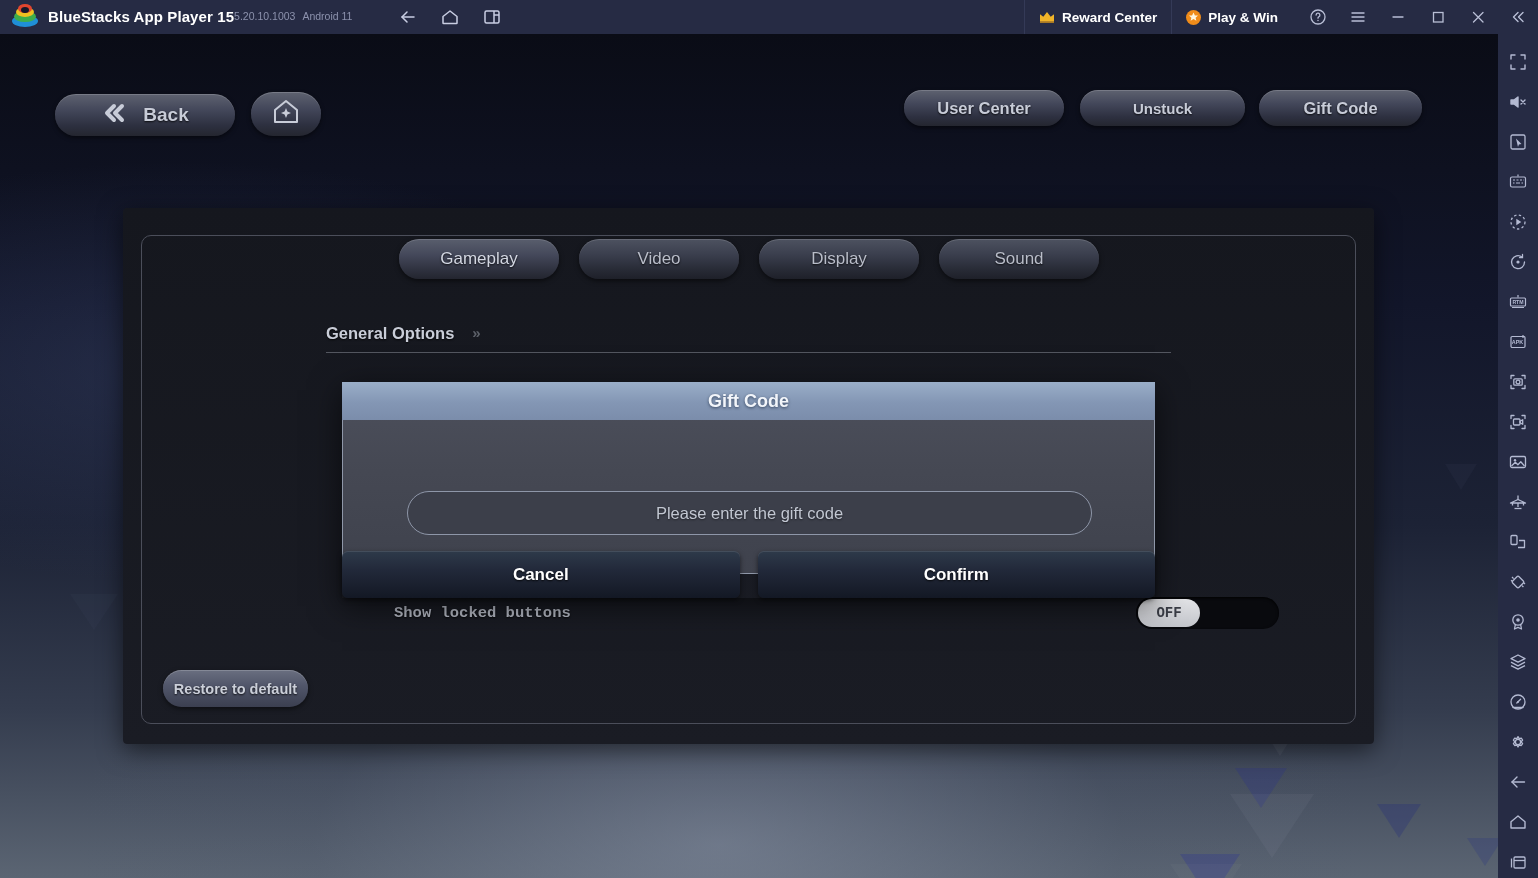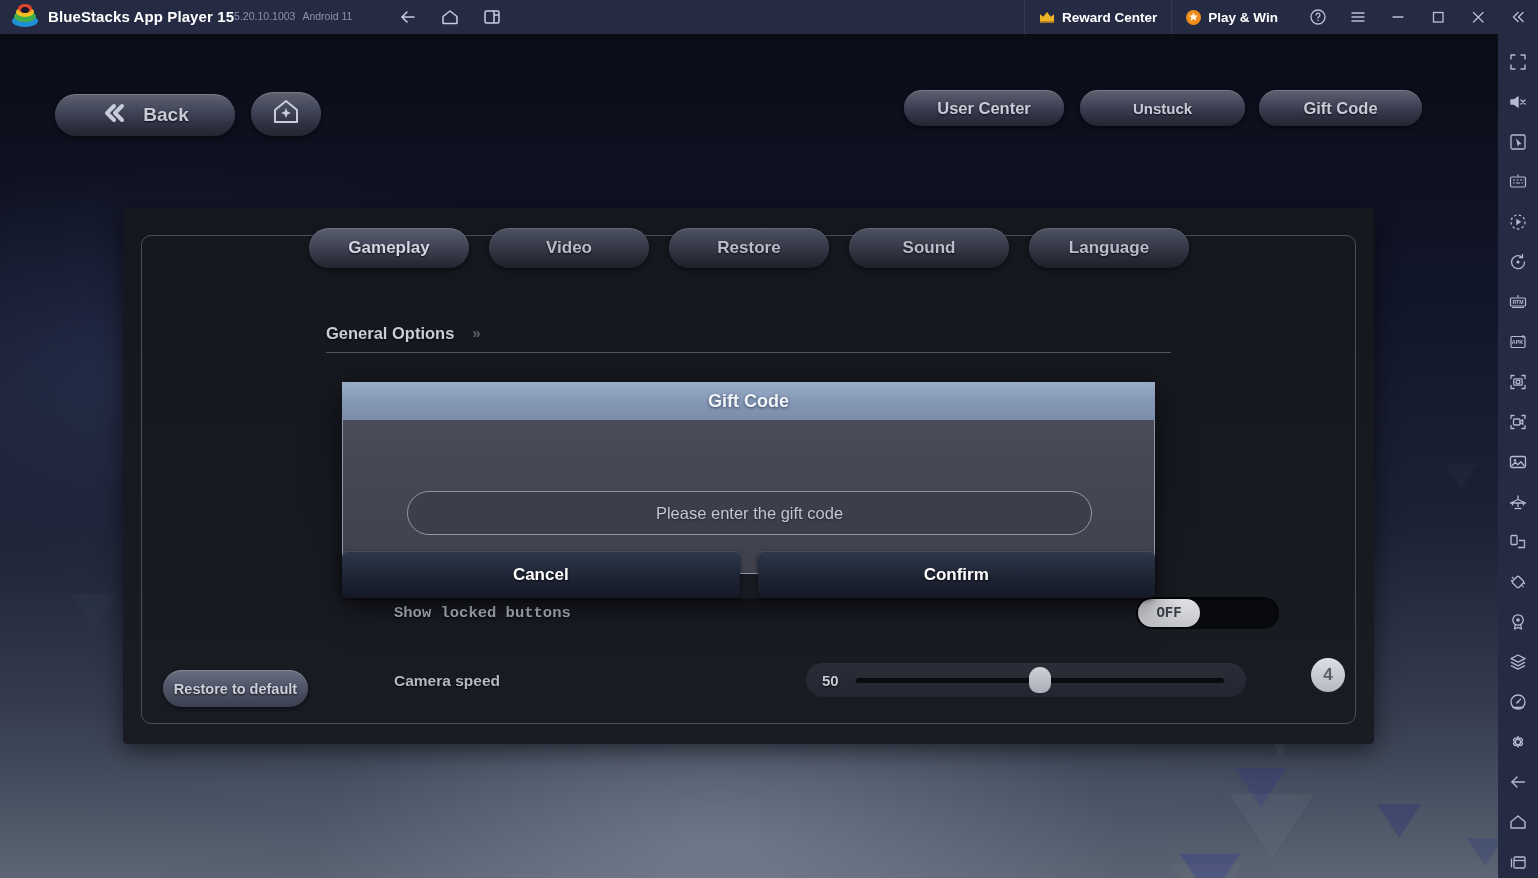--- a/index.html
+++ b/index.html
@@ -135,23 +135,24 @@
     width: 1498px; height: 44px;
     display: flex; justify-content: center; gap: 20px;
     z-index: 5;
   }
   .tab {
     width: 160px; height: 40px;
     display: flex; align-items: center; justify-content: center;
     border-radius: 20px;
     background: linear-gradient(180deg, #4d5260 0%, #3a3e4d 40%, #272a35 78%, #1e2029 100%);
     box-shadow: inset 0 1px 0 rgba(255,255,255,0.14), 0 2px 5px rgba(0,0,0,0.55);
-    color: #b9bdc9; font-size: 17px; font-weight: bold;
+    color: #b9bdc9; font-size: 17px; font-weight: normal;
     text-shadow: 0 1px 2px rgba(0,0,0,0.8);
     cursor: pointer;
+    margin-top: 11px;
   }
   .tab.active {
     background: linear-gradient(180deg, #595e6d 0%, #44485a 40%, #2e313e 78%, #23252f 100%);
     color: #d3d7e2;
   }
 
   .section-head {
     position: absolute; left: 203px; top: 116px;
     width: 845px;
     display: flex; gap: 18px;
@@ -437,47 +438,34 @@
         <span class="olabel">Ba</span>
       </div>
 
       <div class="opt-row" id="row-locked">
         <span class="olabel">Show locked buttons</span>
         <div class="toggle">
           <div class="knob">OFF</div>
         </div>
       </div>
 
-      <div class="opt-row" id="row-camera">
-        <span class="olabel">Camera speed</span>
-        <div class="slider-wrap">
-          <span class="slider-val">50</span>
-          <div class="slider-track">
-            <div class="slider-knob"></div>
-          </div>
-        </div>
-        <div class="num-badge">4</div>
-      </div>
     </div>
 
     <div class="tabbar">
       <div class="tab active">
           <span>Gameplay</span>
         </div>
       <div class="tab">
           <span>Video</span>
         </div>
       <div class="tab">
-          <span>Restore</span>
+          <span>Display</span>
         </div>
       <div class="tab">
           <span>Sound</span>
-        </div>
-      <div class="tab">
-          <span>Language</span>
         </div>
     </div>
 
     <div id="restore-btn">
       <span>Restore to default</span>
     </div>
 
     <div class="dialog">
       <div class="dlg-body">
         <div class="dlg-input">

